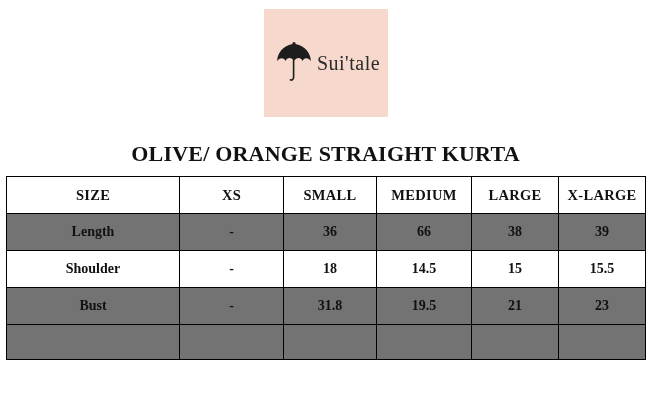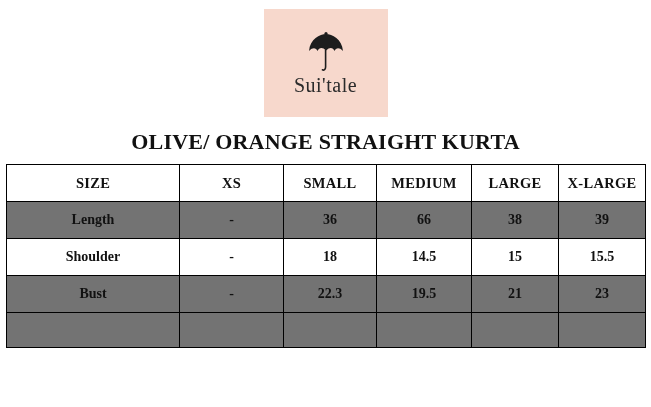--- a/index.html
+++ b/index.html
@@ -26,21 +26,21 @@
     width: 100%;
     display: flex;
     justify-content: center;
     padding-top: 9px;
   }
   .logo-box {
     width: 124px;
     height: 108px;
     background: #f7d8cc;
     display: flex;
-    flex-direction: column;
+    flex-direction: row;
     align-items: center;
     justify-content: center;
     position: relative;
   }
   .logo-mark {
     width: 46px;
     height: 42px;
     position: relative;
     margin-bottom: 2px;
   }
@@ -53,21 +53,21 @@
   }
 
   
   .title {
     text-align: center;
     font-family: "Liberation Serif", serif;
     font-size: 22px;
     font-weight: bold;
     color: #111111;
     letter-spacing: 0.2px;
-    margin-top: 12px;
+    margin-top: 24px;
     margin-bottom: 9px;
   }
 
   
   .table-wrap {
     padding: 0 6px;
   }
   table.size-chart {
     border-collapse: collapse;
     width: 639px;
@@ -167,21 +167,21 @@
           <td class="label-cell">Shoulder</td>
           <td>-</td>
           <td>18</td>
           <td>14.5</td>
           <td>15</td>
           <td>15.5</td>
         </tr>
         <tr class="shaded">
           <td class="label-cell">Bust</td>
           <td>-</td>
-          <td>22.3</td>
+          <td>31.8</td>
           <td>19.5</td>
           <td>21</td>
           <td>23</td>
         </tr>
         <tr class="shaded blank-row">
           <td class="label-cell"></td>
           <td></td>
           <td></td>
           <td></td>
           <td></td>

